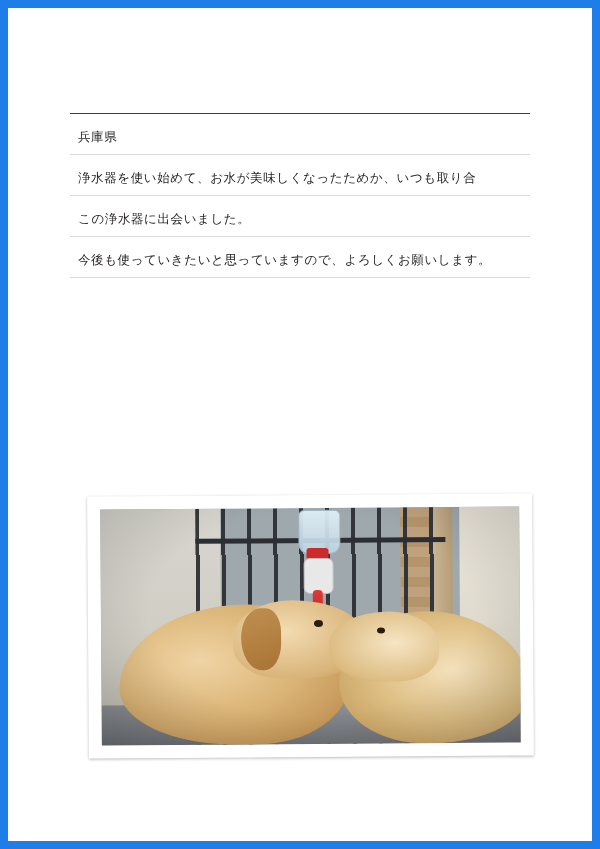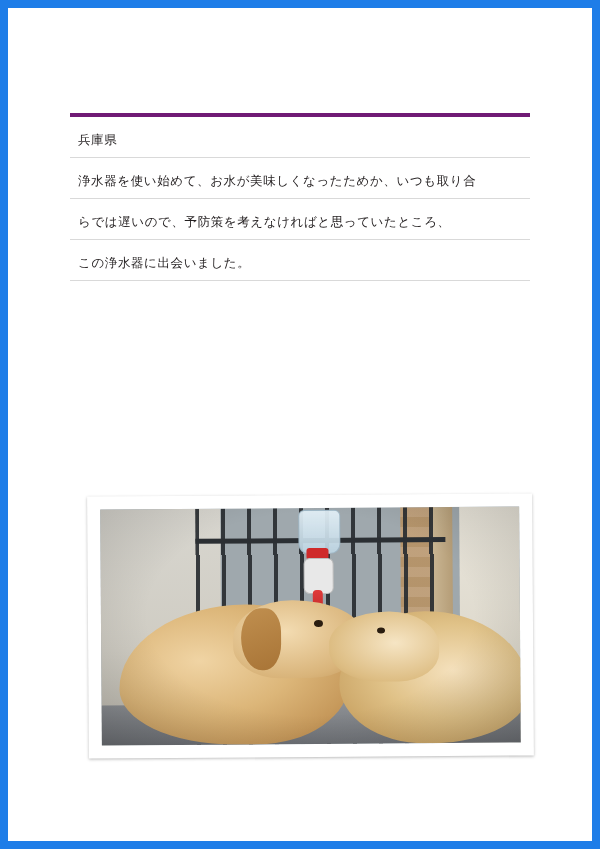--- a/index.html
+++ b/index.html
@@ -27,21 +27,21 @@
     left: 62px;
     top: 105px;
     width: 460px;
   }
   .line {
     border-bottom: 1px solid #d9d9d9;
     height: 40px;
     position: relative;
   }
   .line:first-child {
-    border-top: 4px solid #701a75;
+    border-top: 1px solid #701a75;
     text-decoration: underline;
   }
   .line-text {
     position: absolute;
     left: 8px;
     bottom: 8px;
     font-size: 12.5px;
     color: #231f20;
     letter-spacing: 0.6px;
     font-family: "DejaVu Serif", "Liberation Serif", serif;
@@ -215,24 +215,24 @@
 <div class="page-frame">
 
   <div class="letter">
     <div class="line">
       <span class="line-text">兵庫県</span>
     </div>
     <div class="line">
       <span class="line-text">浄水器を使い始めて、お水が美味しくなったためか、いつも取り合</span>
     </div>
     <div class="line">
-      <span class="line-text">らでは遅いので、予防策を考えなければと思っていたところ、</span>
-    </div>
-    <div class="line">
       <span class="line-text">この浄水器に出会いました。</span>
+    </div>
+    <div class="line">
+      <span class="line-text">今後も使っていきたいと思っていますので、よろしくお願いします。</span>
     </div>
   </div>
 
   <div class="photo-wrap">
     <div class="photo">
       <div class="wall-left"></div>
       <div class="wall-right"></div>
       <div class="wood-panel"></div>
       <div class="doorframe"></div>
       <div class="cage"></div>

